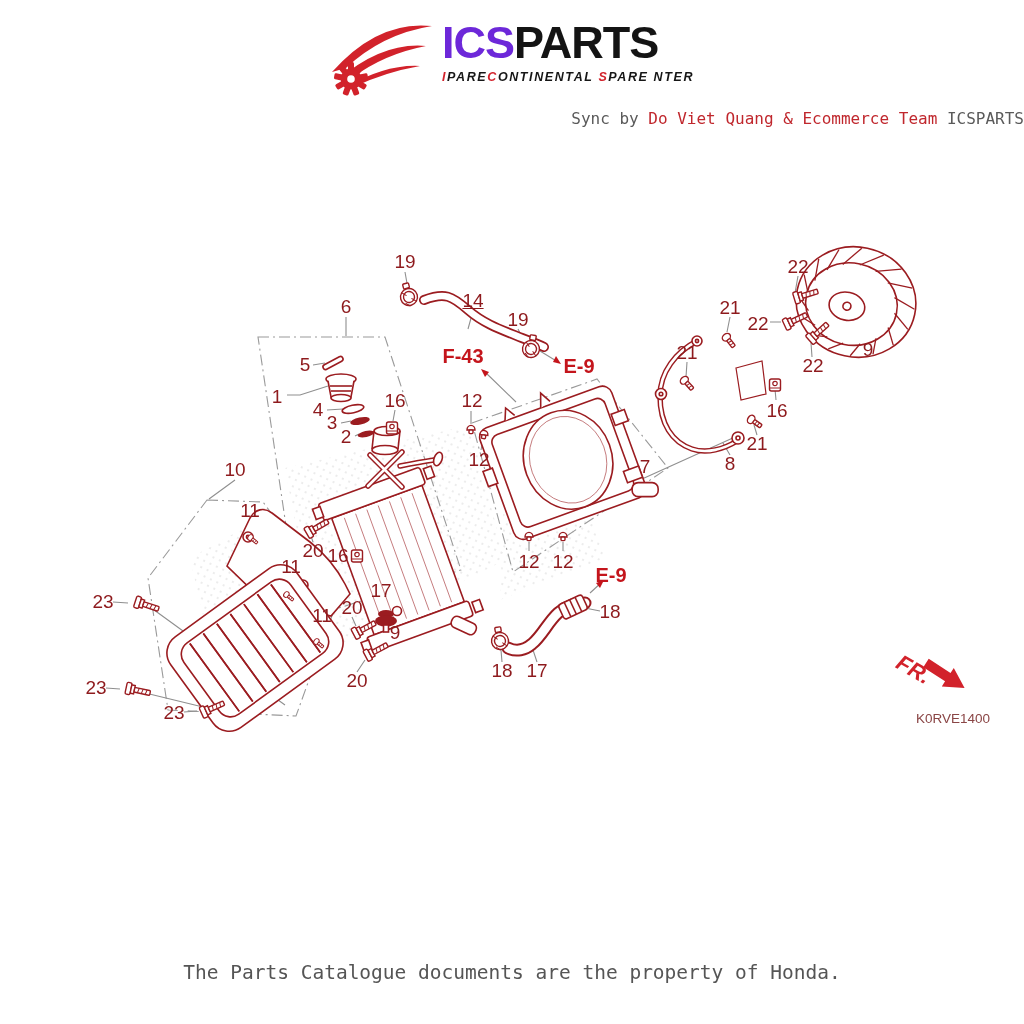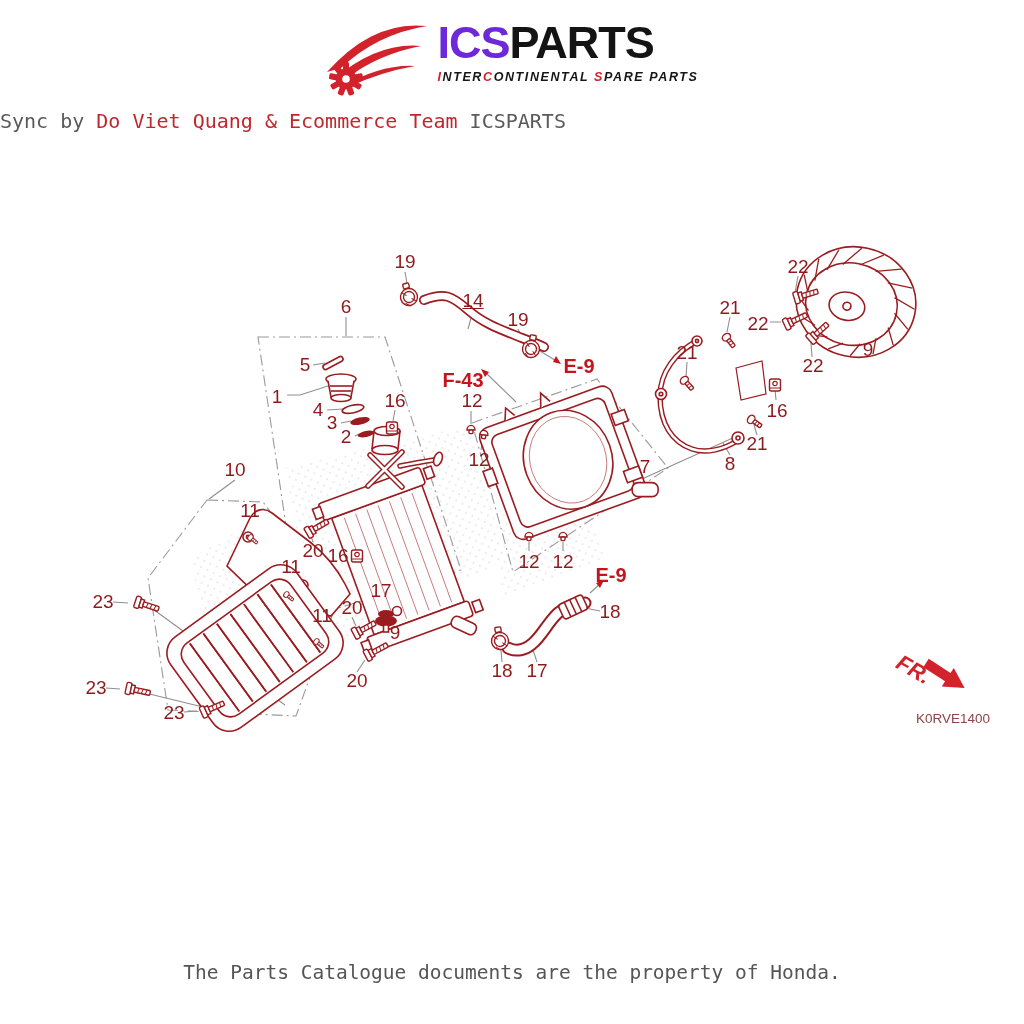--- a/index.html
+++ b/index.html
@@ -8,22 +8,22 @@
     font-family:"Liberation Sans",sans-serif;
   }
   
   .logo-row{position:absolute;top:14px;left:0;right:0;display:flex;justify-content:center;align-items:flex-start;gap:8px;height:90px;}
   .logo-mark{flex:0 0 auto;}
   .logo-text{padding-top:6px;}
   .logo-name{font-size:45px;font-weight:bold;letter-spacing:-1px;color:#141414;line-height:1;white-space:pre;}
   .logo-name .red{color:#6d28d9;}
   .logo-tag{margin-top:5px;font-size:12.5px;font-weight:bold;font-style:italic;letter-spacing:1.6px;color:#161616;white-space:pre;}
   .logo-tag .red{color:#d2222b;}
-  .sync-line{position:absolute;top:109px;left:0;width:100%;text-align:left;
-    font-family:"DejaVu Sans Mono",monospace;font-size:20px;color:#5a5a5a;white-space:pre;}
+  .sync-line{position:absolute;top:109px;left:0;width:100%;text-align:right;
+    font-family:"DejaVu Sans Mono",monospace;font-size:16px;color:#5a5a5a;white-space:pre;}
   .sync-line .red{color:#c0272d;}
   
   .diagram{position:absolute;left:0;top:0;width:1024px;height:1024px;}
   .callout{position:absolute;transform:translate(-50%,-50%);font-size:19px;color:#8e1a1d;white-space:nowrap;}
   .callout.ref{font-weight:bold;color:#c4151c;font-size:20px;}
   .fr-label{position:absolute;left:898px;top:648px;font-size:22px;font-weight:bold;font-style:italic;
     color:#d2222b;transform:rotate(30deg);transform-origin:left center;}
   .code-label{position:absolute;left:898px;top:711px;width:110px;text-align:center;font-size:13.5px;color:#8a4545;}
   .footer-note{position:absolute;top:961px;left:0;width:100%;text-align:center;
     font-family:"DejaVu Sans Mono",monospace;font-size:19.5px;color:#555;white-space:pre;}
@@ -67,21 +67,21 @@
             <rect x="-3" y="-17" width="6" height="8" rx="1.5" transform="rotate(280)"></rect>
             <rect x="-3" y="-17" width="6" height="8" rx="1.5" transform="rotate(320)"></rect>
           </g>
         <circle r="10.5" fill="#d2222b"></circle>
         <circle r="3.8" fill="#fff"></circle>
       </g>
     </g>
   </svg>
   <div class="logo-text">
     <div class="logo-name"><span class="red">ICS</span><span>PARTS</span></div>
-    <div class="logo-tag"><span class="red">I</span><span>NTER</span><span class="red">C</span><span>ONTINENTAL </span><span class="red">S</span><span>PARE PARTS</span></div>
+    <div class="logo-tag"><span class="red">I</span><span>PARE</span><span class="red">C</span><span>ONTINENTAL </span><span class="red">S</span><span>PARE NTER</span></div>
   </div>
 </div>
 
 <div class="sync-line"><span>Sync by </span><span class="red">Do Viet Quang &amp; Ecommerce Team</span><span> ICSPARTS</span></div>
 
 <div class="diagram">
 <svg width="1024" height="1024" viewBox="0 0 1024 1024">
   <defs>
     <pattern id="dots" width="7" height="7" patternUnits="userSpaceOnUse" patternTransform="rotate(25)">
       <circle cx="2" cy="2" r="0.9" fill="#cccccc"></circle>
@@ -341,21 +341,21 @@
     <polygon points="0,-5 26,-5 26,-11 46,0 26,11 26,5 0,5" fill="#d2222b"></polygon>
   </g>
 </svg>
 
 
 <div style="position:absolute;inset:0;">
       <span class="callout" style="left: 405px; top: 262px;">19</span>
       <span class="callout" style="left: 346px; top: 307px;">6</span>
       <span class="callout" style="left: 473px; top: 301px; text-decoration: underline;">14</span>
       <span class="callout" style="left: 518px; top: 320px;">19</span>
-      <span class="callout ref" style="left: 463px; top: 380px;">F-43</span>
+      <span class="callout ref" style="left: 463px; top: 356px;">F-43</span>
       <span class="callout ref" style="left: 579px; top: 366px;">E-9</span>
       <span class="callout" style="left: 798px; top: 267px;">22</span>
       <span class="callout" style="left: 730px; top: 308px;">21</span>
       <span class="callout" style="left: 758px; top: 324px;">22</span>
       <span class="callout" style="left: 868px; top: 350px;">9</span>
       <span class="callout" style="left: 813px; top: 366px;">22</span>
       <span class="callout" style="left: 687px; top: 353px;">21</span>
       <span class="callout" style="left: 777px; top: 411px;">16</span>
       <span class="callout" style="left: 757px; top: 444px;">21</span>
       <span class="callout" style="left: 730px; top: 464px;">8</span>

